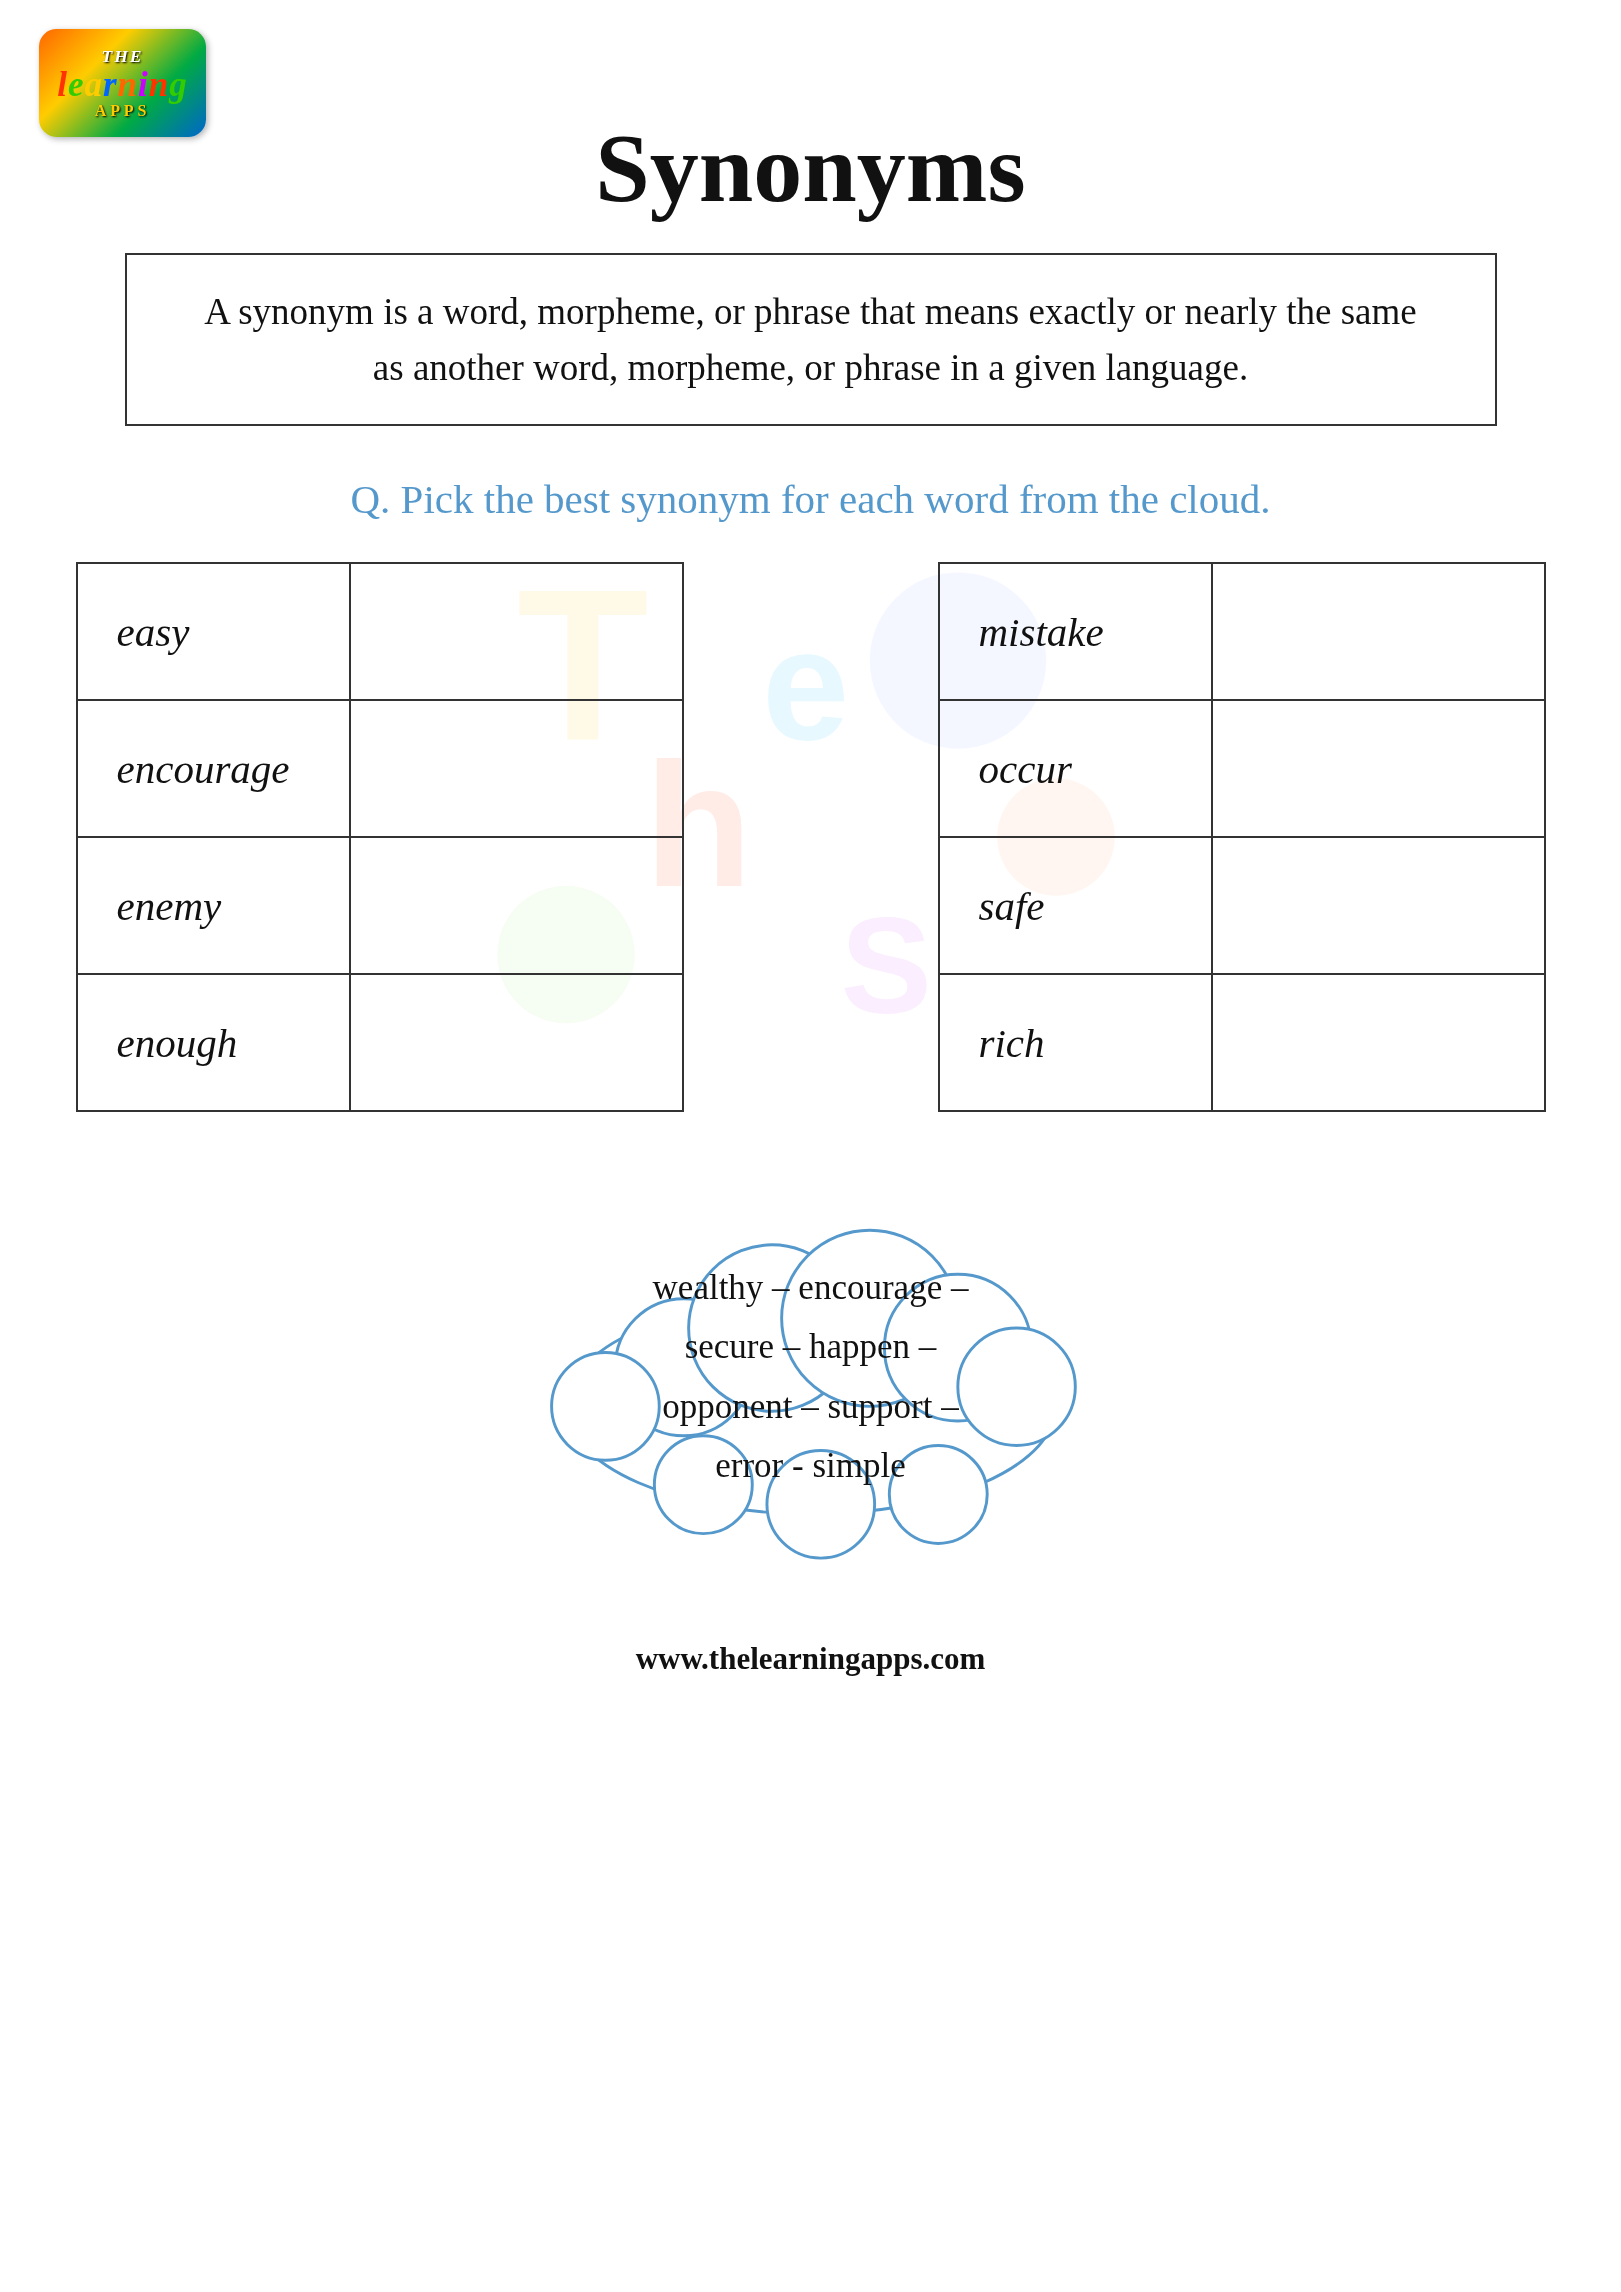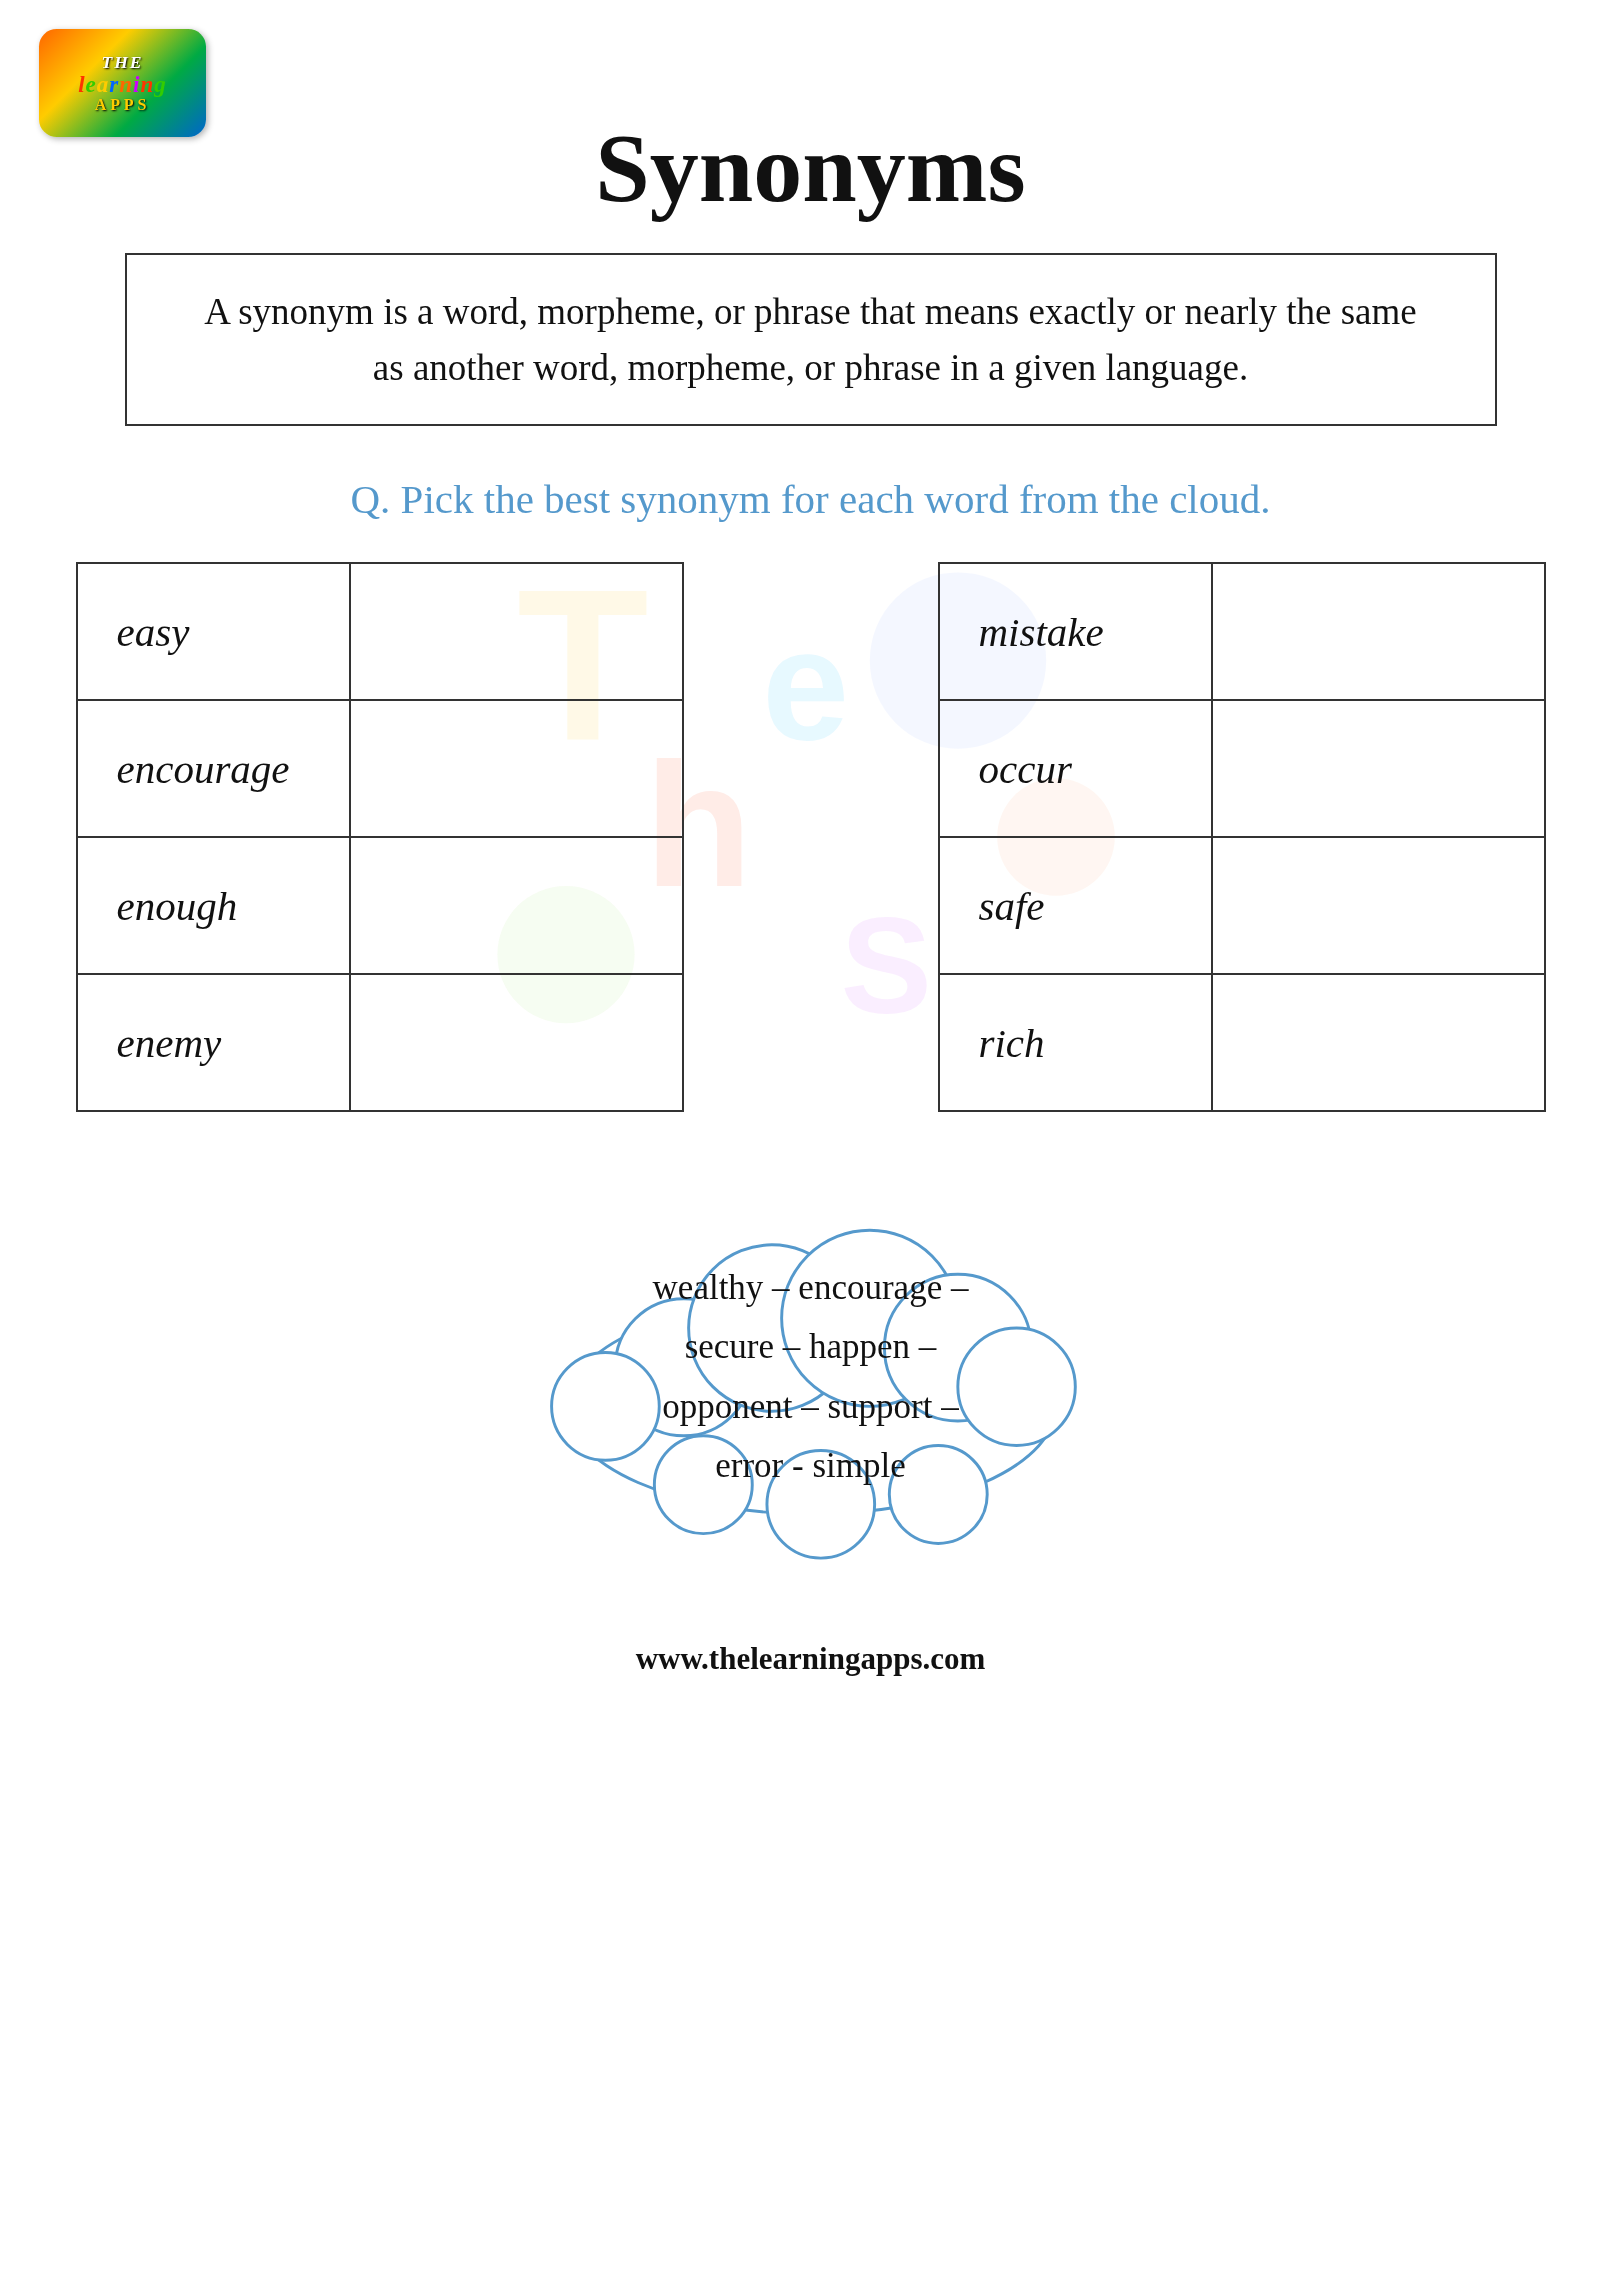--- a/index.html
+++ b/index.html
@@ -38,21 +38,21 @@
     .logo-the {
       font-size: 17.6px;
       font-weight: 700;
       color: #fff;
       font-style: italic;
       letter-spacing: 2px;
       text-shadow: 1px 1px 2px #000;
     }
 
     .logo-learning {
-      font-size: 23px;
+      font-size: 35px;
       font-weight: 900;
       font-style: italic;
       letter-spacing: 1px;
       line-height: 1;
     }
 
     .logo-learning span:nth-child(1) { color: #ff3300; }
     .logo-learning span:nth-child(2) { color: #33cc00; }
     .logo-learning span:nth-child(3) { color: #ffcc00; }
     .logo-learning span:nth-child(4) { color: #0066ff; }
@@ -248,25 +248,25 @@
       <tbody id="left-table-body">
       <tr>
             <td class="word-cell">easy</td>
             <td class="answer-cell"></td>
           </tr>
           <tr>
             <td class="word-cell">encourage</td>
             <td class="answer-cell"></td>
           </tr>
           <tr>
+            <td class="word-cell">enemy</td>
+            <td class="answer-cell"></td>
+          </tr>
+          <tr>
             <td class="word-cell">enough</td>
-            <td class="answer-cell"></td>
-          </tr>
-          <tr>
-            <td class="word-cell">enemy</td>
             <td class="answer-cell"></td>
           </tr>
         </tbody>
     </table>
 
     <table class="word-table">
       <tbody id="right-table-body">
       <tr>
             <td class="word-cell">mistake</td>
             <td class="answer-cell"></td>

